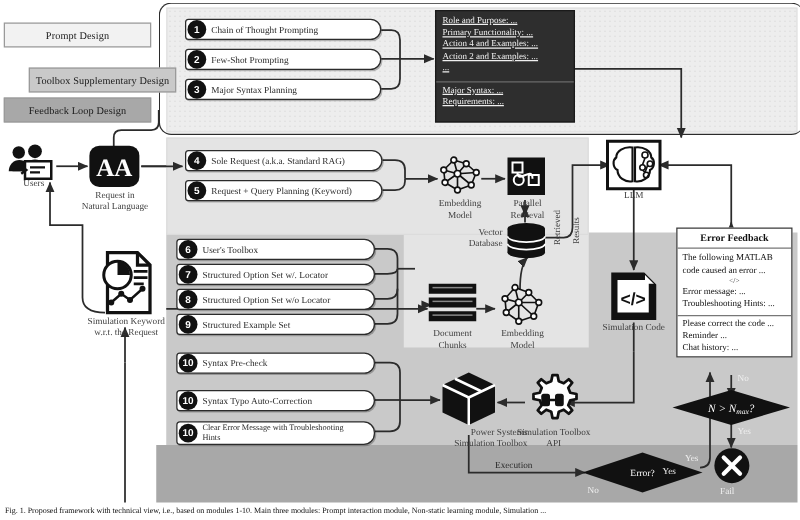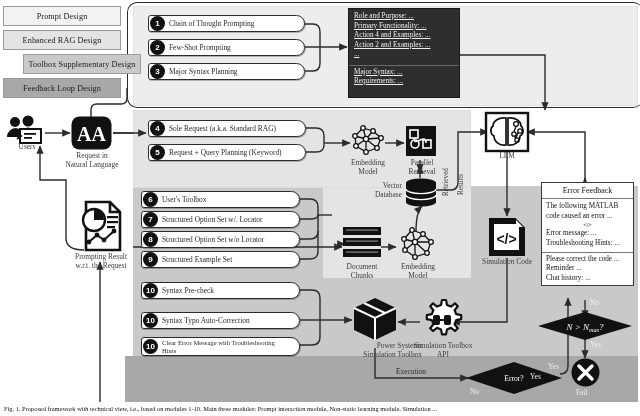--- a/index.html
+++ b/index.html
@@ -5,21 +5,21 @@
   html,body{margin:0;padding:0;background:#fff;}
   body{width:640px;height:416px;position:relative;overflow:hidden;
        font-family:"Liberation Serif",serif;color:#111;}
   .stage{position:absolute;left:0;top:0;width:640px;height:416px;}
   .abs{position:absolute;box-sizing:border-box;}
 
   
   .legend-box{width:118px;height:20px;border:1px solid #9a9a9a;
     display:flex;align-items:center;justify-content:center;
     font-size:8.2px;color:#1a1a1a;letter-spacing:.1px;}
-  .lg1{background:#f2f2f2;}
+  .lg1{background:#f2f2f2;margin-top:12px;}
   .lg2{background:#e4e4e4;}
   .lg3{background:#c9c9c9;margin-left:20px;}
   .lg4{background:#a8a8a8;}
   .panel-prompt{background:#ededed;border:1px solid #e0e0e0;}
   .panel-rag{background:#e4e4e4;border:1px solid #dcdcdc;}
   .panel-rag2{background:#e4e4e4;}
   .panel-toolbox{background:#c9c9c9;}
   .panel-feedback{background:#a8a8a8;}
   .panel-white{background:#fff;border:1px solid #cfcfcf;}
   .dots{background-image:radial-gradient(#cfcfcf 0.6px, transparent 0.7px);
@@ -41,21 +41,21 @@
   .pill.two .plabel{white-space:normal;font-size:6.6px;line-height:1.12;}
 
   
   .card-dark{background:#2e2e2e;color:#f0f0f0;border:1px solid #1a1a1a;}
   .card-dark .ct{font-size:8px;font-weight:bold;text-align:center;
         padding:3px 0 3px;border-bottom:1px solid #6a6a6a;color:#fff;}
   .card-dark .cb{font-size:7.2px;line-height:1.32;padding:3px 5px;text-decoration:underline;}
   .card-dark .sep{border-top:1px solid #6a6a6a;margin:2px 0 0;}
 
   .card-light{background:#fff;border:1px solid #3a3a3a;color:#111;}
-  .card-light .ct{font-size:8px;font-weight:normal;text-align:center;padding:3px 0;
+  .card-light .ct{font-size:8px;font-weight:bold;text-align:center;padding:3px 0;
         border-bottom:1px solid #777;}
   .card-light .cb{font-size:7.2px;line-height:1.34;padding:3px 4px;}
   .card-light .sep{border-top:1px solid #777;}
 
   
   .cap{font-size:7.4px;color:#3d3d3d;text-align:center;line-height:1.16;}
   .vcap{font-size:7.2px;color:#3d3d3d;writing-mode:vertical-rl;
         transform:rotate(180deg);white-space:nowrap;}
   .edgelbl{font-size:7.4px;color:#2b2b2b;}
 
@@ -169,23 +169,20 @@
       <path d="M585,300 L585,318" marker-end="url(#ar)"></path>
 
       <path d="M585,338 L585,358" marker-end="url(#ar)"></path>
 
       <path d="M548,328 L524,328 Q516,328 516,320" stroke-opacity="0"></path>
     </g>
   </svg>
 
   <div class="abs legend-box lg1" style="left:3px;top:6px;">
       <span>Prompt Design</span>
-    </div>
-  <div class="abs legend-box lg2" style="left:3px;top:30px;">
-      <span>Enhanced RAG Design</span>
     </div>
   <div class="abs legend-box lg3" style="left:3px;top:54px;">
       <span>Toolbox Supplementary Design</span>
     </div>
   <div class="abs legend-box lg4" style="left:3px;top:78px;">
       <span>Feedback Loop Design</span>
     </div>
 
   <div class="abs pill" style="left:148px;top:15px;width:157px;">
     <span class="num">1</span>
@@ -247,21 +244,21 @@
       <rect x="29" y="16" width="11" height="2.2" fill="#111"></rect>
       <rect x="29" y="21" width="11" height="2.2" fill="#111"></rect>
       <rect x="29" y="26" width="8" height="2.2" fill="#111"></rect>
       <path d="M11,42 L19,35 L26,40 L36,31" fill="none" stroke="#111" stroke-width="2"></path>
       <circle cx="11" cy="42" r="2.4" fill="#111"></circle>
         <circle cx="19" cy="35" r="2.4" fill="#111"></circle>
       <circle cx="26" cy="40" r="2.4" fill="#111"></circle>
         <circle cx="36" cy="31" r="2.4" fill="#111"></circle>
     </svg>
   </div>
-  <div class="abs cap" style="left:60px;top:253px;width:82px;white-space:pre-line;">Prompting Result
+  <div class="abs cap" style="left:60px;top:253px;width:82px;white-space:pre-line;">Simulation Keyword
 w.r.t. the Request</div>
 
   <div class="abs pill" style="left:148px;top:120px;width:158px;">
     <span class="num">4</span>
     <span class="plabel">Sole Request (a.k.a. Standard RAG)</span>
   </div>
   <div class="abs pill" style="left:148px;top:144px;width:158px;">
     <span class="num">5</span>
     <span class="plabel">Request + Query Planning (Keyword)</span>
   </div>

